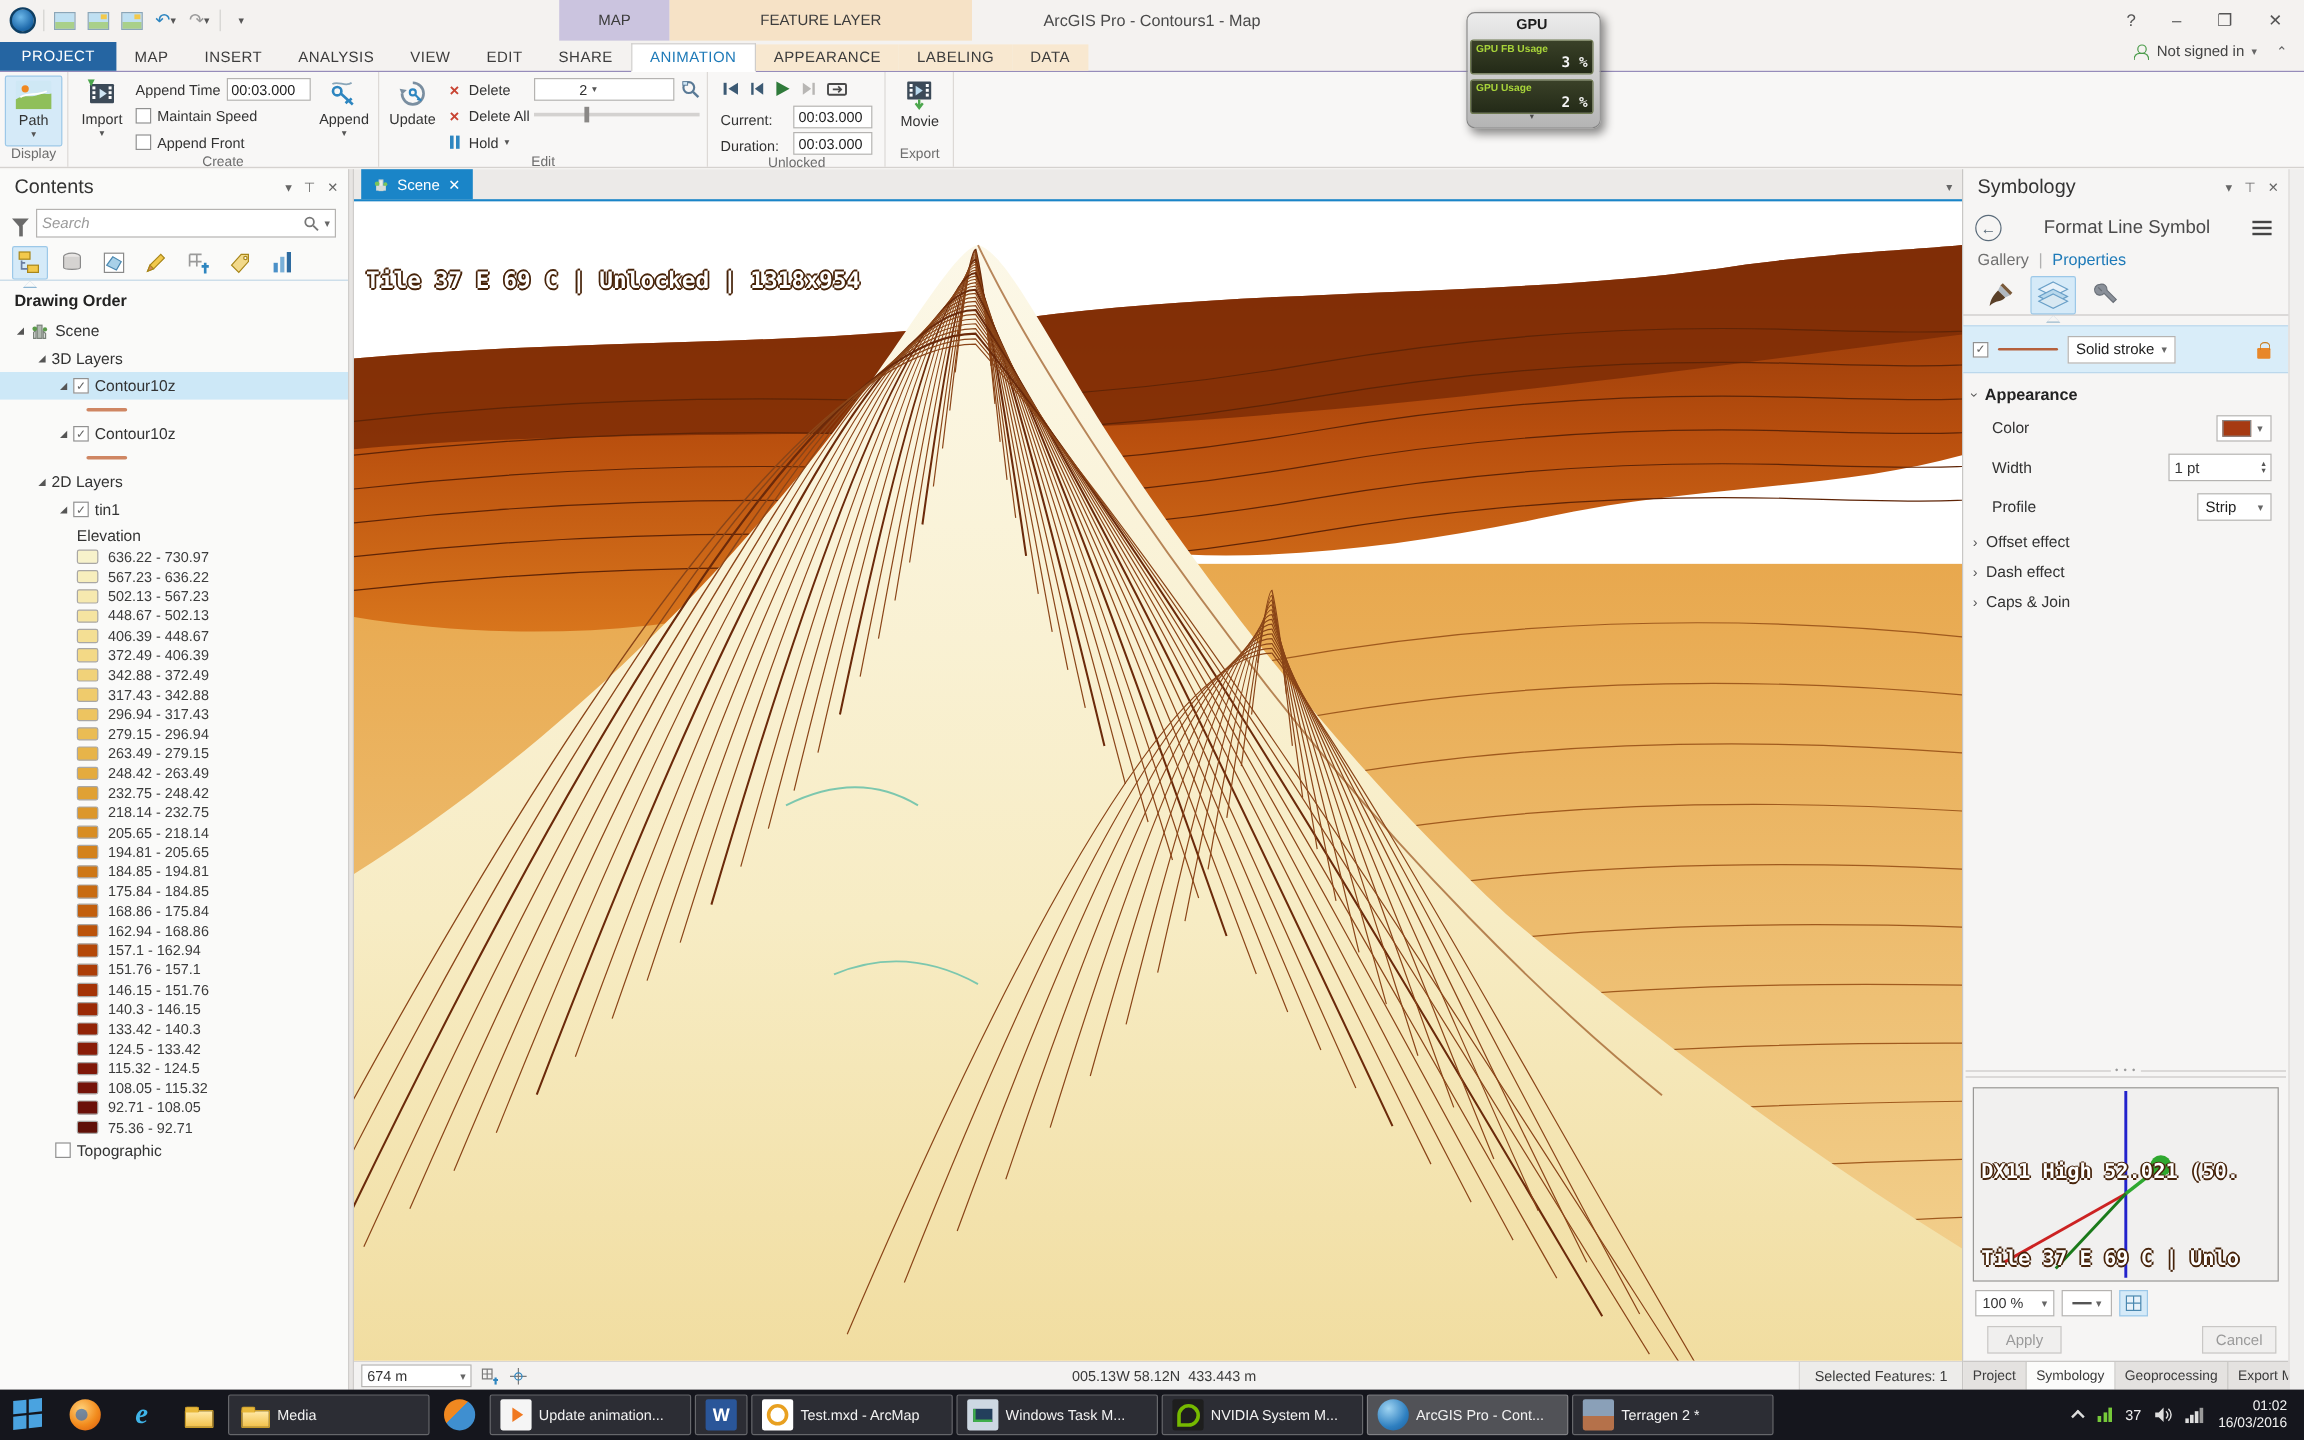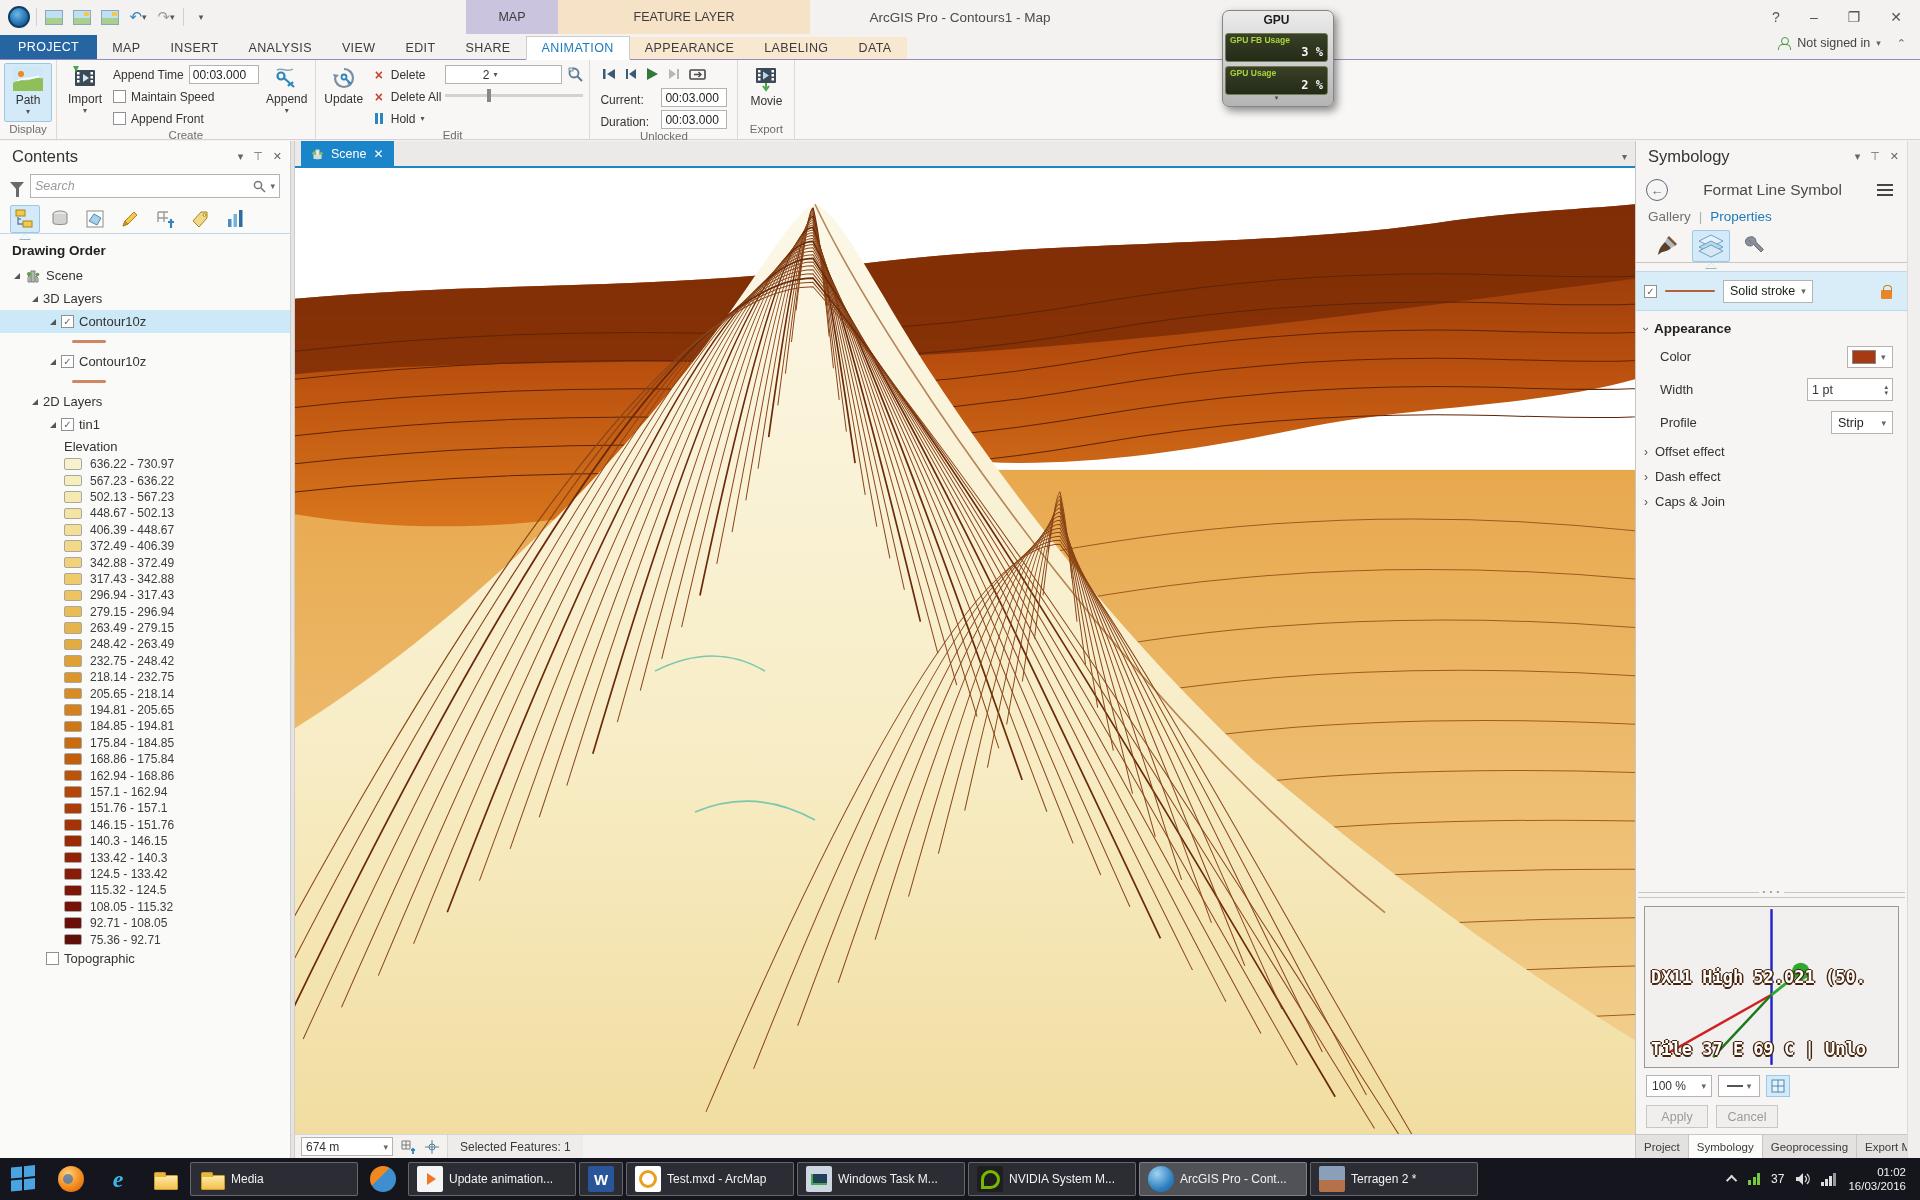--- a/index.html
+++ b/index.html
@@ -157,21 +157,21 @@
   .symsplit { margin:4px 2px 6px 2px; border-top:1px solid #c9c7c5; border-bottom:1px solid #c9c7c5; height:6px; position:relative; }
   .symsplit:after { content:"• • •"; position:absolute; left:50%; top:-6px; transform:translateX(-50%); color:#9a9a9a; font-size:8px; letter-spacing:1px; background:#f6f5f4; padding:0 4px; }
   .previewbox { margin:2px 8px; height:162px; border:1px solid #9a9896; background:#f1f0ef; position:relative; overflow:hidden; }
   .previewtext { position:absolute; left:6px; top:10px; font-family:"DejaVu Sans Mono",monospace; font-weight:bold; font-size:17px; color:#fff; white-space:pre; line-height:24px;
     text-shadow:-1.5px 0 #46230a, 1.5px 0 #46230a, 0 -1.5px #46230a, 0 1.5px #46230a; }
   .prevctrl { display:flex; align-items:center; gap:6px; padding:5px 10px 0 10px; }
   .zoombox { width:66px; height:22px; border:1px solid #b5b3b1; background:#fff; display:flex; align-items:center; justify-content:space-between; padding:0 5px; font-size:12px; }
   .linedrop { width:42px; height:22px; border:1px solid #b5b3b1; background:#fff; display:flex; align-items:center; justify-content:center; gap:4px; }
   .linedrop i { width:16px; height:2px; background:#555; }
   .gridbtn { width:24px; height:22px; border:1px solid #9cc8e8; background:#d5eaf8; display:flex; align-items:center; justify-content:center; }
-  .btnrow { display:flex; justify-content:flex-start; gap:8px; padding:8px 10px 6px 10px; }
+  .btnrow { display:flex; justify-content:space-between; gap:8px; padding:8px 10px 6px 10px;margin-left:10px; }
   .pbtn { width:62px; height:23px; background:#f0efee; border:1px solid #c9c7c5; color:#9a9a9a; font-size:12.5px; display:flex; align-items:center; justify-content:center; }
   .bottomtabs { margin-top:auto; height:24px; display:flex; align-items:stretch; background:#e4e2e0; border-top:1px solid #c9c7c5; }
   .btab { display:flex; align-items:center; padding:0 8px; font-size:11.5px; color:#3c3c3c; border-right:1px solid #c9c7c5; white-space:nowrap; }
   .btab.on { background:#fbfbfa; }
 
   
   .taskbar { position:absolute; left:0; bottom:0; width:100%; height:42px; background:#15161d; display:flex; align-items:center; gap:3px; padding:0 2px; }
   .titem { height:34px; border-radius:2px; display:flex; align-items:center; justify-content:center; gap:6px; color:#fff; }
   .t-icon { width:44px; }
   .t-icon-button { width:44px; background:rgba(255,255,255,.10); border:1px solid rgba(255,255,255,.28); }
@@ -850,39 +850,41 @@
               <path d="M 502.6686390532544,852.4615384615385 C 628.5876923076924,511.9384615384615 712.5337278106509,366 765,366 C 833.2061538461538,473.02153846153846 917.1521893491124,657.876923076923 1027.3313609467455,878.4615384615385" fill="none" stroke="#8a4518" stroke-width="1"></path>
               <path d="M 458.60946745562126,895.2307692307693 C 605.676923076923,527.5692307692308 703.7218934911242,370 765,370 C 844.6615384615385,485.5507692307692 942.7065088757397,685.1384615384616 1071.3905325443789,921.2307692307693" fill="none" stroke="#8a4518" stroke-width="1"></path>
               <path d="M 411,938 C 580.92,543.2 694.2,374 765,374 C 857.04,498.08 970.3199999999999,712.4 1119,964" fill="none" stroke="#8a4518" stroke-width="1"></path>
             </g>
           <g id="cyan">
               <path d="M 360,500 Q 420,470 470,500" fill="none" stroke="#7cc7ae" stroke-width="1.6"></path>
               <path d="M 400,640 Q 460,615 520,648" fill="none" stroke="#7cc7ae" stroke-width="1.6"></path>
             </g>
         </svg>
         <div class="overlaytext">
+          <div>Tile 37 E 69 C | Unlocked | 1318x954</div>
         </div>
       </div>
       <div class="scenestatus">
         <div class="scaleselect">
           <span>674 m</span>
           <span class="caretdn">▾</span>
         </div>
         <span class="statico">
             <svg width="14" height="14" viewBox="0 0 14 14">
               <path d="M1,1 H9 V9 H1 Z M5,1 V9 M1,5 H9" stroke="#7a7a7a" fill="none"></path>
               <path d="M10,10 H14 M12,8 V14" stroke="#2e86c0" stroke-width="1.8"></path>
             </svg>
           </span>
         <span class="statico">
             <svg width="14" height="14" viewBox="0 0 14 14">
               <path d="M7,0 V14 M0,7 H14" stroke="#7a7a7a"></path>
               <circle cx="7" cy="7" r="3" fill="none" stroke="#2e86c0"></circle>
             </svg>
           </span>
+        <span class="coords">005.13W 58.12N  433.443 m</span>
         <span class="selchip">Selected Features: 1</span>
       </div>
     </div>
 
     <div class="symwrap">
       <div class="sym">
         <div class="panelhdr">
           <span class="ptitle">Symbology</span>
           <span class="pico">▾</span>
           <span class="pico">⊤</span>

